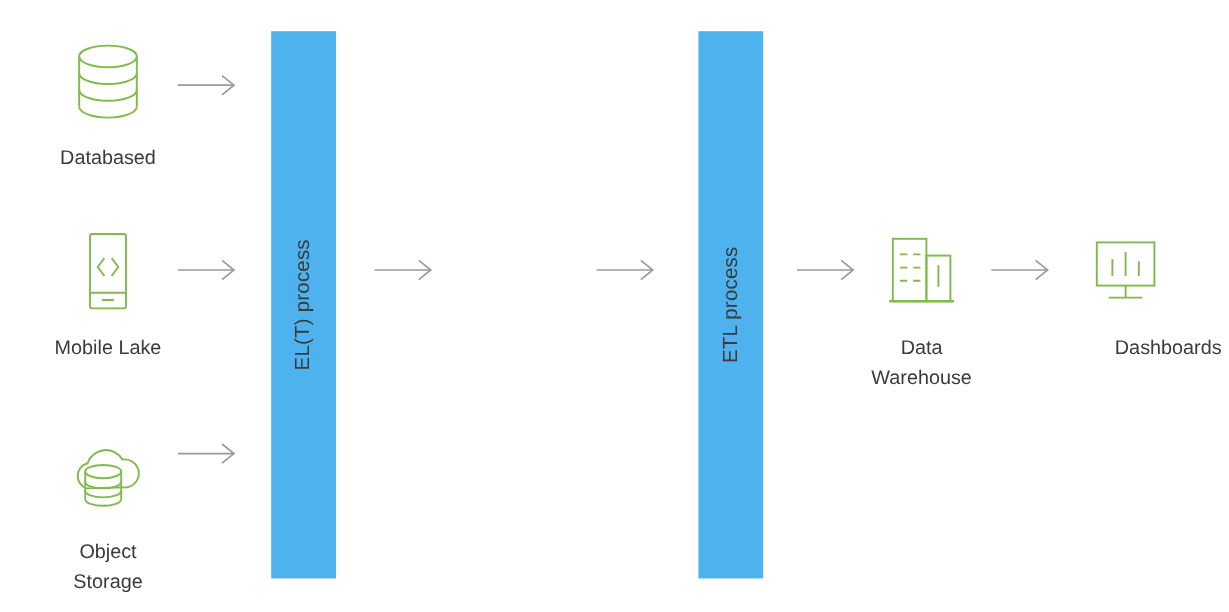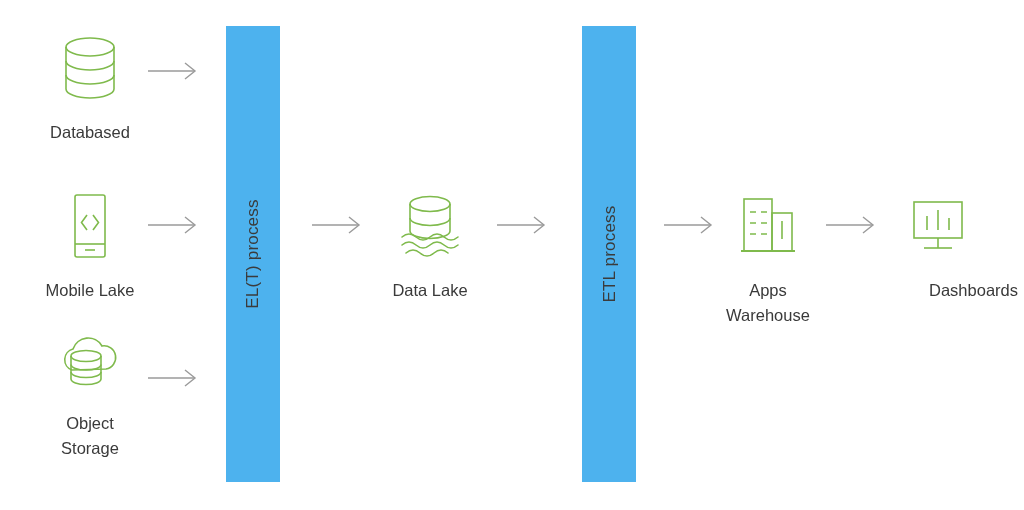--- a/index.html
+++ b/index.html
@@ -102,21 +102,21 @@
           <path d="M7 52 H37"></path>
           <path d="M17 58 H27"></path>
           <path d="M19 23 L13.5 30.5 L19 38"></path>
           <path d="M25 23 L30.5 30.5 L25 38"></path>
         </g>
       </svg>
     </div>
     <div class="node-label">Mobile Lake</div>
   </div>
 
-  <div class="node" id="node-object-storage" style="left:10px; top:323px;text-align:center;">
+  <div class="node" id="node-object-storage" style="left:10px; top:360px;text-align:center;">
     <div class="icon-wrap">
       <svg class="icon-svg" width="70" height="66" viewBox="0 0 70 66" aria-hidden="true">
         <g fill="none" stroke="#7FBA4C" stroke-width="1.6">
           <path d="M17 44
                    a11 11 0 0 1 1 -21
                    a16 16 0 0 1 29 -3
                    a11 11 0 0 1 4 23
                    Z"></path>
           <ellipse cx="31" cy="30" rx="15" ry="5.5"></ellipse>
           <path d="M16 30 V53"></path>
@@ -164,37 +164,20 @@
 
   <div class="arrow" style="left:312px; top:215px;">
     <svg width="56" height="20" viewBox="0 0 56 20" aria-hidden="true">
       <g fill="none" stroke="#9a9a9a" stroke-width="1.4">
         <path d="M0 10 H46"></path>
         <path d="M37 2 L47 10 L37 18"></path>
       </g>
     </svg>
   </div>
 
-  <div class="node" id="node-data-lake" style="left:350px; top:190px;">
-    <div class="icon-wrap">
-      <svg class="icon-svg" width="68" height="66" viewBox="0 0 68 66" aria-hidden="true">
-        <g fill="none" stroke="#7FBA4C" stroke-width="1.6">
-          <ellipse cx="34" cy="11" rx="20" ry="7.5"></ellipse>
-          <path d="M14 11 V38"></path>
-          <path d="M54 11 V38"></path>
-          <path d="M14 25 a20 7.5 0 0 0 40 0"></path>
-          <path d="M14 38 a20 7.5 0 0 0 40 0"></path>
-          <path d="M6 44 q7 -6 14 0 t14 0 t14 0 t14 0" stroke-linecap="round"></path>
-          <path d="M6 52 q7 -6 14 0 t14 0 t14 0 t14 0" stroke-linecap="round"></path>
-          <path d="M10 60 q7 -6 14 0 t14 0 t14 0" stroke-linecap="round"></path>
-        </g>
-      </svg>
-    </div>
-    <div class="node-label">Data Lake</div>
-  </div>
 
   <div class="arrow" style="left:497px; top:215px;">
     <svg width="56" height="20" viewBox="0 0 56 20" aria-hidden="true">
       <g fill="none" stroke="#9a9a9a" stroke-width="1.4">
         <path d="M0 10 H46"></path>
         <path d="M37 2 L47 10 L37 18"></path>
       </g>
     </svg>
   </div>
 
@@ -218,21 +201,21 @@
           <rect x="9" y="4" width="28" height="52"></rect>
           <rect x="37" y="18" width="20" height="38"></rect>
           <path d="M6 56 H60" stroke-width="2"></path>
           <path d="M15 17 H21 M26 17 H32" stroke-linecap="butt"></path>
           <path d="M15 28 H21 M26 28 H32" stroke-linecap="butt"></path>
           <path d="M15 39 H21 M26 39 H32" stroke-linecap="butt"></path>
           <path d="M47 26 V44"></path>
         </g>
       </svg>
     </div>
-    <div class="node-label">Apps
+    <div class="node-label">Data
 Warehouse</div>
   </div>
 
   <div class="arrow" style="left:826px; top:215px;">
     <svg width="56" height="20" viewBox="0 0 56 20" aria-hidden="true">
       <g fill="none" stroke="#9a9a9a" stroke-width="1.4">
         <path d="M0 10 H46"></path>
         <path d="M37 2 L47 10 L37 18"></path>
       </g>
     </svg>

